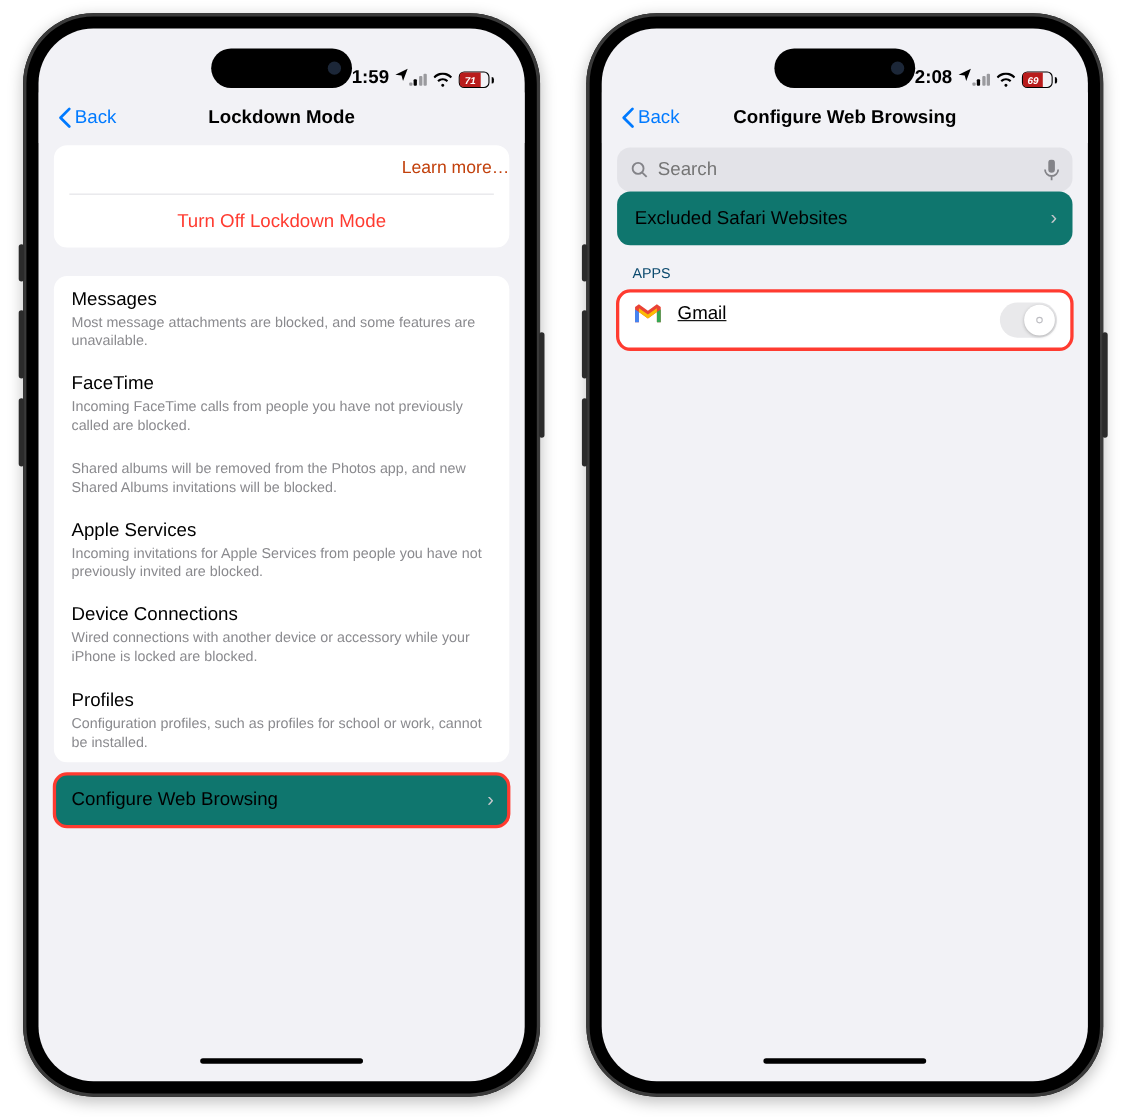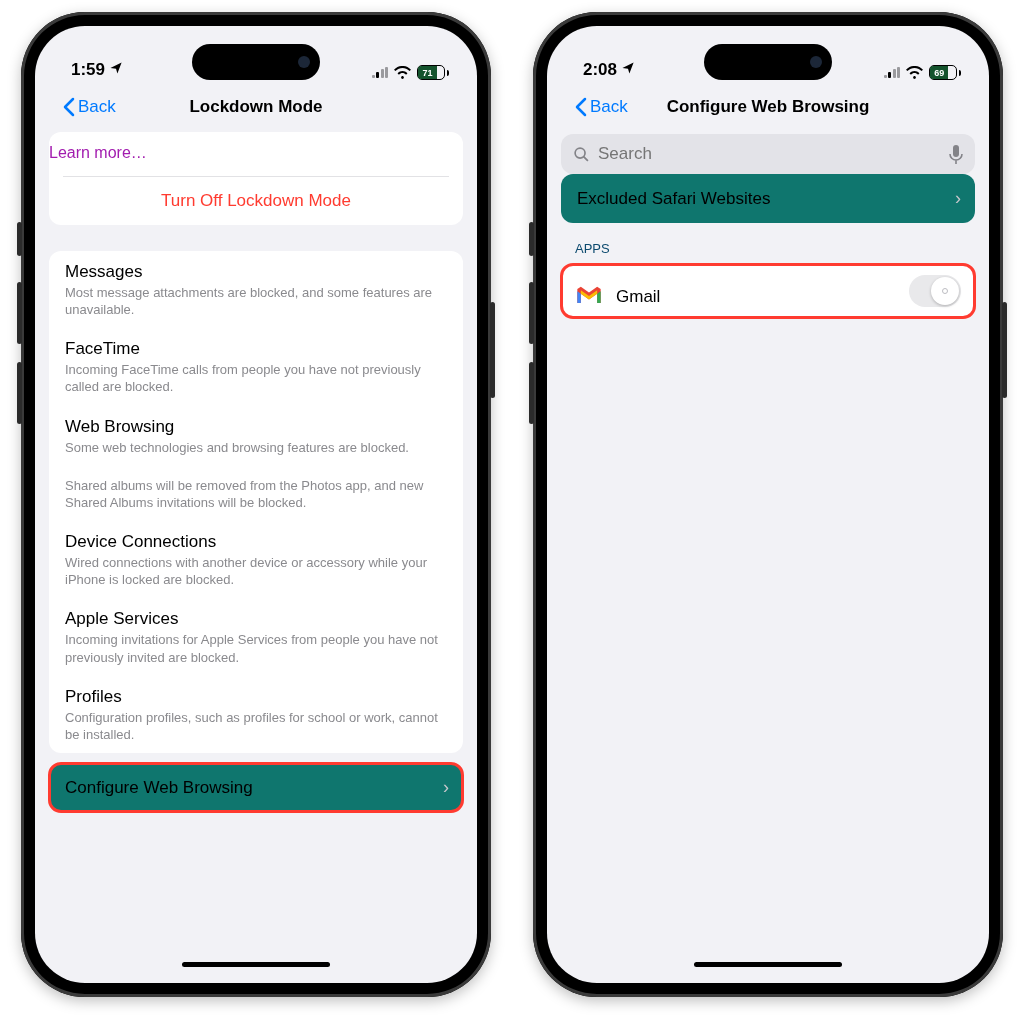--- a/index.html
+++ b/index.html
@@ -55,21 +55,21 @@
 
   .side-btn { position:absolute; background:#2b2b2b; border-radius:3px; }
   .sb-left1 { left:-4px; top:210px; width:5px; height:34px; }
   .sb-left2 { left:-4px; top:270px; width:5px; height:62px; }
   .sb-left3 { left:-4px; top:350px; width:5px; height:62px; }
   .sb-right { right:-4px; top:290px; width:5px; height:96px; }
 
   .statusbar {
     height: 58px;
     display: flex;
-    justify-content: space-between;
+    justify-content: flex-end;
     align-items: flex-end;
     padding: 0 28px 4px 36px;
     font-weight: 600;
     font-size: 17px;
   }
   .sb-left { display:flex; align-items:center; gap:4px; }
   .sb-right-icons { display:flex; align-items:center; gap:6px; }
 
   .signal-bars { display:flex; align-items:flex-end; gap:1.5px; height:11px;}
   .signal-bars span { width:3px; background:#9a9a9e; border-radius:1px; }
@@ -80,47 +80,47 @@
 
   .wifi-icon svg { width:17px; height:13px; display:block; }
 
   .battery {
     display:flex; align-items:center; gap:2px;
   }
   .battery-body {
     width:28px;height:15px;border:1.5px solid #000;border-radius:5px;
     position:relative; display:flex; align-items:center; padding:0;
   }
-  .battery-fill { height:100%;width:71%;background:#14532d;border-radius:3px 0 0 3px; font-size:9px;color:#fff;font-weight:700;display:flex;align-items:center;justify-content:center;}
+  .battery-fill { height:100%;width:71%;background:#b91c1c;border-radius:3px 0 0 3px; font-size:9px;color:#fff;font-weight:700;display:flex;align-items:center;justify-content:center;font-style:italic;}
   .battery-cap { width:1.8px; height:6px; background:#000; border-radius:0 2px 2px 0;}
 
   .navbar {
     height: 46px;
     display: flex;
     align-items: center;
     justify-content: center;
     position: relative;
     background: #f2f2f6;
   }
   .nav-back {
-    position:absolute; left:27px; display:flex; align-items:center;
+    position:absolute; left:17px; display:flex; align-items:center;
     color:#007aff; font-size:17px; gap:2px;
   }
   .nav-back svg { width:14px; height:20px; }
   .nav-title { font-size:17px; font-weight:600; }
 
   .content { flex:1; overflow:hidden; padding:0; }
 
   .card {
     background:#fff; margin:0 14px; border-radius:12px;
   }
   .card + .card { margin-top:26px; }
 
   .link-row {
-    color:#a21caf; text-align:left; font-size:16px;
+    color:#c2410c; text-align:right; font-size:16px;
     padding:12px 0 14px;
   }
   .danger-row {
     color:#ff3b30; text-align:center; font-size:17px;
     padding:14px 0 14px; font-weight:500;
   }
   .hr { height:1px; background:#e2e2e5; margin:0 14px; }
 
   .feature {
     padding:11px 16px 10px;
@@ -153,22 +153,22 @@
   .info-text {
     font-size:13px; color:#8a8a8e; line-height:1.45;
     margin:16px 28px 18px;
   }
   .sect-head {
     font-size:13px; color:#0c4a6e; margin:18px 28px 8px;
   }
 
   .app-row {
     background:#fff; border-radius:12px; margin:0 14px;
-    display:flex; align-items:flex-end; padding:11px 14px 11px 14px;
-    gap:13px; font-size:17px;
+    display:flex; align-items:flex-start; padding:11px 14px 11px 14px;
+    gap:13px; font-size:17px;text-decoration:underline;
   }
   .app-row.highlight { outline:3px solid #ff3b30; outline-offset:-2px; }
   .gmail-icon { width:28px; height:22px; }
   .toggle {
     margin-left:auto; width:52px; height:32px; background:#e9e9eb;
     border-radius:16px; position:relative;
   }
   .toggle::after {
     content:""; position:absolute; right:2px; top:2px;
     width:28px; height:28px; background:#fff; border-radius:50%;
@@ -254,33 +254,29 @@
       <div class="card" id="features-card">
           <div class="feature">
             <div class="ft">Messages</div>
             <div class="fd">Most message attachments are blocked, and some features are unavailable.</div>
           </div>
           <div class="feature">
             <div class="ft">FaceTime</div>
             <div class="fd">Incoming FaceTime calls from people you have not previously called are blocked.</div>
           </div>
           <div class="feature">
-            <div class="ft">Web Browsing</div>
-            <div class="fd">Some web technologies and browsing features are blocked.</div>
-          </div>
-          <div class="feature">
             <div class="fd">Shared albums will be removed from the Photos app, and new Shared Albums invitations will be blocked.</div>
+          </div>
+          <div class="feature">
+            <div class="ft">Apple Services</div>
+            <div class="fd">Incoming invitations for Apple Services from people you have not previously invited are blocked.</div>
           </div>
           <div class="feature">
             <div class="ft">Device Connections</div>
             <div class="fd">Wired connections with another device or accessory while your iPhone is locked are blocked.</div>
-          </div>
-          <div class="feature">
-            <div class="ft">Apple Services</div>
-            <div class="fd">Incoming invitations for Apple Services from people you have not previously invited are blocked.</div>
           </div>
           <div class="feature">
             <div class="ft">Profiles</div>
             <div class="fd">Configuration profiles, such as profiles for school or work, cannot be installed.</div>
           </div>
         </div>
 
       <div class="nav-cell highlight">
         <span>Configure Web Browsing</span>
         <span class="chev">›</span>

